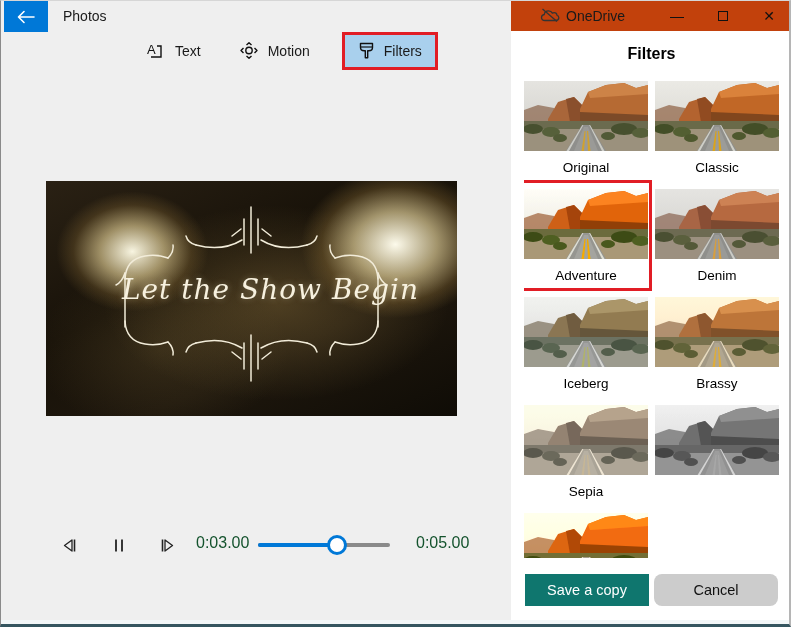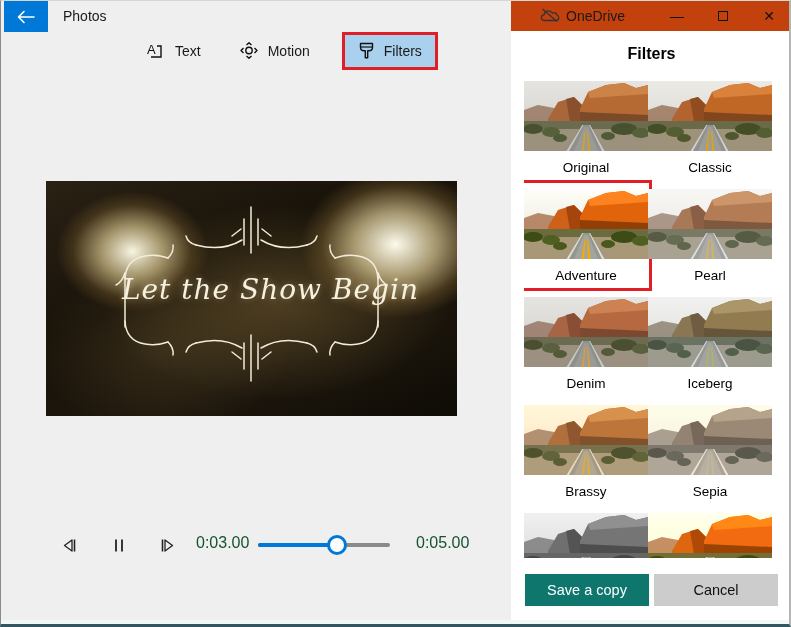--- a/index.html
+++ b/index.html
@@ -55,30 +55,30 @@
   .od-label { position:absolute; left:55px; top:7px; font-size:14px; }
   .od-icon { position:absolute; left:29px; top:6px; }
   .win-controls { position:absolute; right:0; top:0; display:flex; }
   .win-btn { width:46px; height:30px; background:none; border:none; cursor:pointer; font-size:14px; color:#111;
              display:flex; align-items:center; justify-content:center; }
   .max-box { display:inline-block; width:10px; height:10px; border:1px solid #111; }
 
   .panel-title { position:absolute; left:0; right:0; top:44px; text-align:center; font-size:16px; font-weight:bold; color:#000; }
 
   .filter-grid { position:absolute; left:13px; top:80px; width:255px; height:477px; overflow:hidden;
-                 display:grid; grid-template-columns:124px 124px; grid-auto-rows:108px; }
+                 display:grid; grid-template-columns:124px 124px; column-gap:7px; grid-auto-rows:108px; }
   .filter-item { position:relative; width:124px; cursor:pointer; }
   .filter-item .thumb { display:block; width:124px; height:70px; }
   .filter-item .flabel { margin-top:8px; text-align:center; font-size:13.5px; color:#000; line-height:18px; }
   .annotation-box { position:absolute; top:-9px; left:-5px; right:-4px; bottom:6px; border:3px solid #e11d25; pointer-events:none; }
 
   .panel-btn { position:absolute; top:573px; width:124px; height:32px; border:none; font-size:14.5px; cursor:pointer;
                font-family:"Liberation Sans", sans-serif; }
   .save-btn { left:14px; background:#0f766e; color:#fff; }
-  .cancel-btn { left:143px; background:#cccccc; color:#111; }
+  .cancel-btn { left:143px; background:#cccccc; color:#111;border-radius:8px; }
 
   
   .f-original {} 
   .f-classic  { filter:contrast(1.06) saturate(1.12); }
   .f-adventure{ filter:contrast(1.18) saturate(1.35) brightness(1.03); }
   .f-pearl    { filter:brightness(1.13) saturate(.7) contrast(.93); }
   .f-denim    { filter:saturate(.9) hue-rotate(-6deg); }
   .f-iceberg  { filter:saturate(.5) hue-rotate(18deg) brightness(1.06); }
   .f-brassy   { filter:sepia(.35) saturate(1.25) contrast(1.03); }
   .f-sepia    { filter:sepia(.65) saturate(.5) contrast(.95) brightness(1.02); }
@@ -267,26 +267,20 @@
           <div class="flabel">Classic</div>
         </div>
         <div class="filter-item">
           <svg class="thumb f-adventure" viewBox="0 0 124 70">
             <use href="#scene"></use>
           </svg>
           <div class="flabel">Adventure</div>
           <div class="annotation-box"></div>
         </div>
         <div class="filter-item">
-          <svg class="thumb f-pearl" viewBox="0 0 124 70">
-            <use href="#scene"></use>
-          </svg>
-          <div class="flabel">Pearl</div>
-        </div>
-        <div class="filter-item">
           <svg class="thumb f-denim" viewBox="0 0 124 70">
             <use href="#scene"></use>
           </svg>
           <div class="flabel">Denim</div>
         </div>
         <div class="filter-item">
           <svg class="thumb f-iceberg" viewBox="0 0 124 70">
             <use href="#scene"></use>
           </svg>
           <div class="flabel">Iceberg</div>

